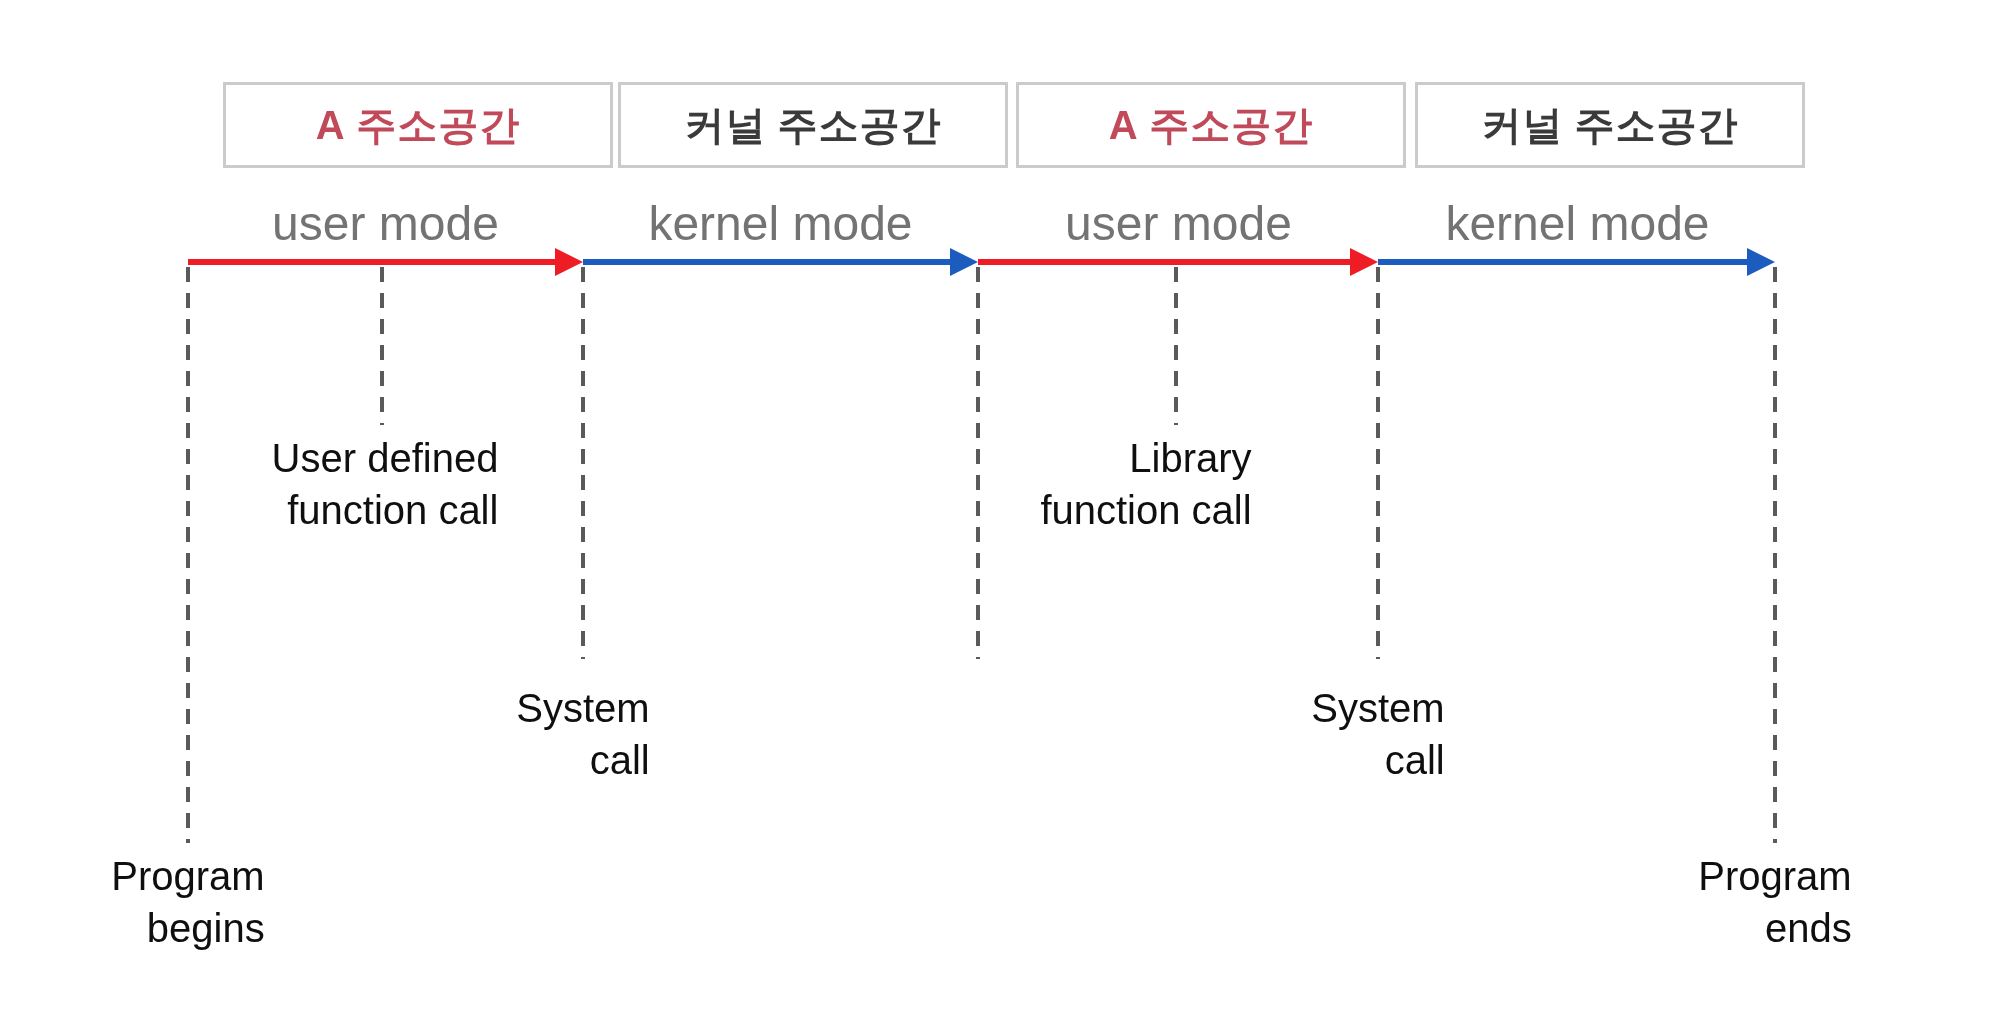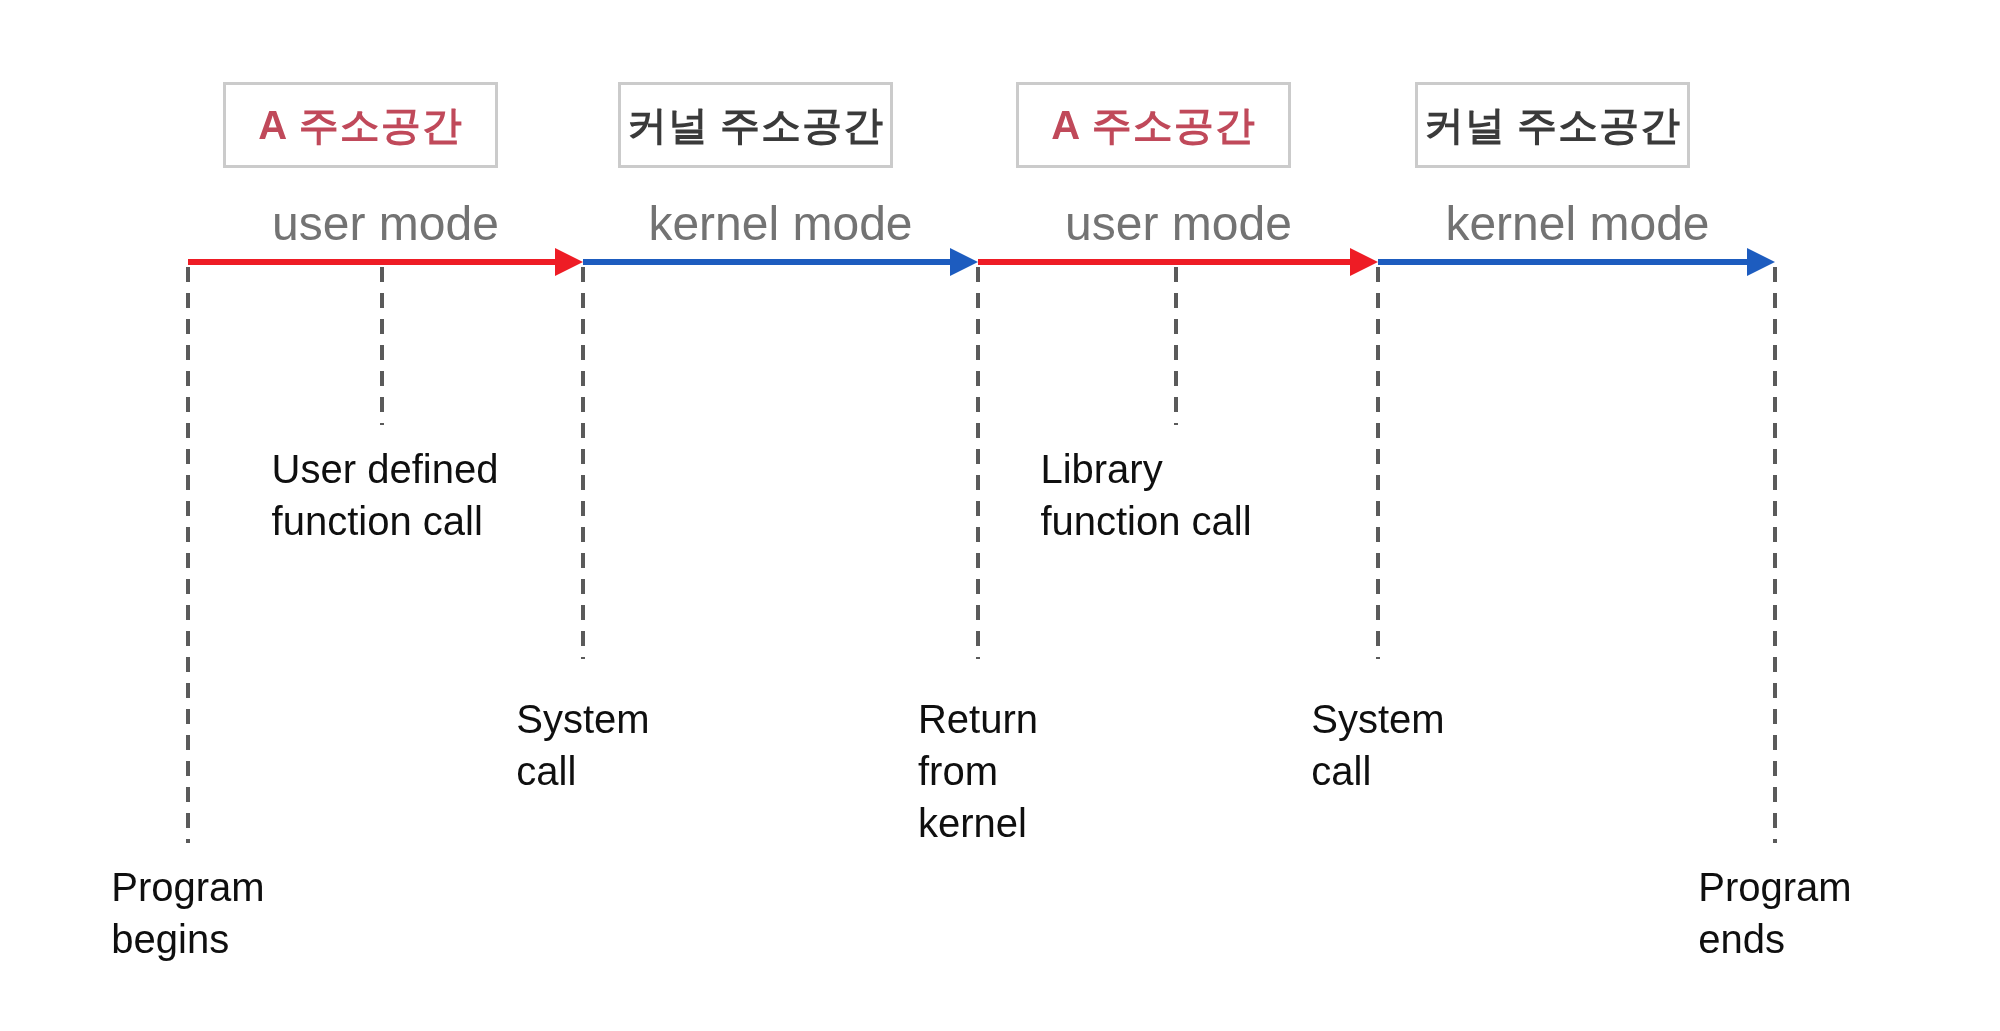--- a/index.html
+++ b/index.html
@@ -9,21 +9,21 @@
     height: 1031px;
     background: #ffffff;
     font-family: "Liberation Sans", "DejaVu Sans", sans-serif;
     overflow: hidden;
   }
 
   
   .abox {
     position: absolute;
     top: 82px;
-    width: 275px;
+    width: 390px;
     height: 86px;
     border: 3px solid var(--box-border, #cbcbcb);
     box-sizing: border-box;
     display: flex;
     align-items: center;
     justify-content: center;
     font-size: 40px;
     font-weight: 600;
     letter-spacing: 1px;
     background: #ffffff;
@@ -95,26 +95,25 @@
   .tick-3 { left: 581px; }
   .tick-4 { left: 976px; }
   .tick-5 { left: 1174px; }
   .tick-6 { left: 1376px; }
   .tick-7 { left: 1773px; }
 
   
   .event {
     position: absolute;
     transform: translateX(-50%);
-    text-align: left;
+    text-align: right;
     font-size: 40px;
     line-height: 1.3;
     color: var(--event-text, #0f0f0f);
     white-space: pre-line;
-    margin-top: 11px;
   }
   .ev-1 { left: 188px;  top: 850px; }
   .ev-2 { left: 385px;  top: 432px; }
   .ev-3 { left: 583px;  top: 682px; }
   .ev-4 { left: 978px;  top: 682px; }
   .ev-5 { left: 1146px; top: 432px; }
   .ev-6 { left: 1378px; top: 682px; }
   .ev-7 { left: 1775px; top: 850px; }
 </style>
 </head>
@@ -152,23 +151,20 @@
   <div class="tick tick-5 short"></div>
   <div class="tick tick-6 mid"></div>
   <div class="tick tick-7 long"></div>
 
   <div class="event ev-1">Program
 begins</div>
   <div class="event ev-2">User defined
 function call</div>
   <div class="event ev-3">System
 call</div>
-  <div class="event ev-4">Return
-from
-kernel</div>
   <div class="event ev-5">Library
 function call</div>
   <div class="event ev-6">System
 call</div>
   <div class="event ev-7">Program
 ends</div>
 
 </div>
 
 </body></html>

